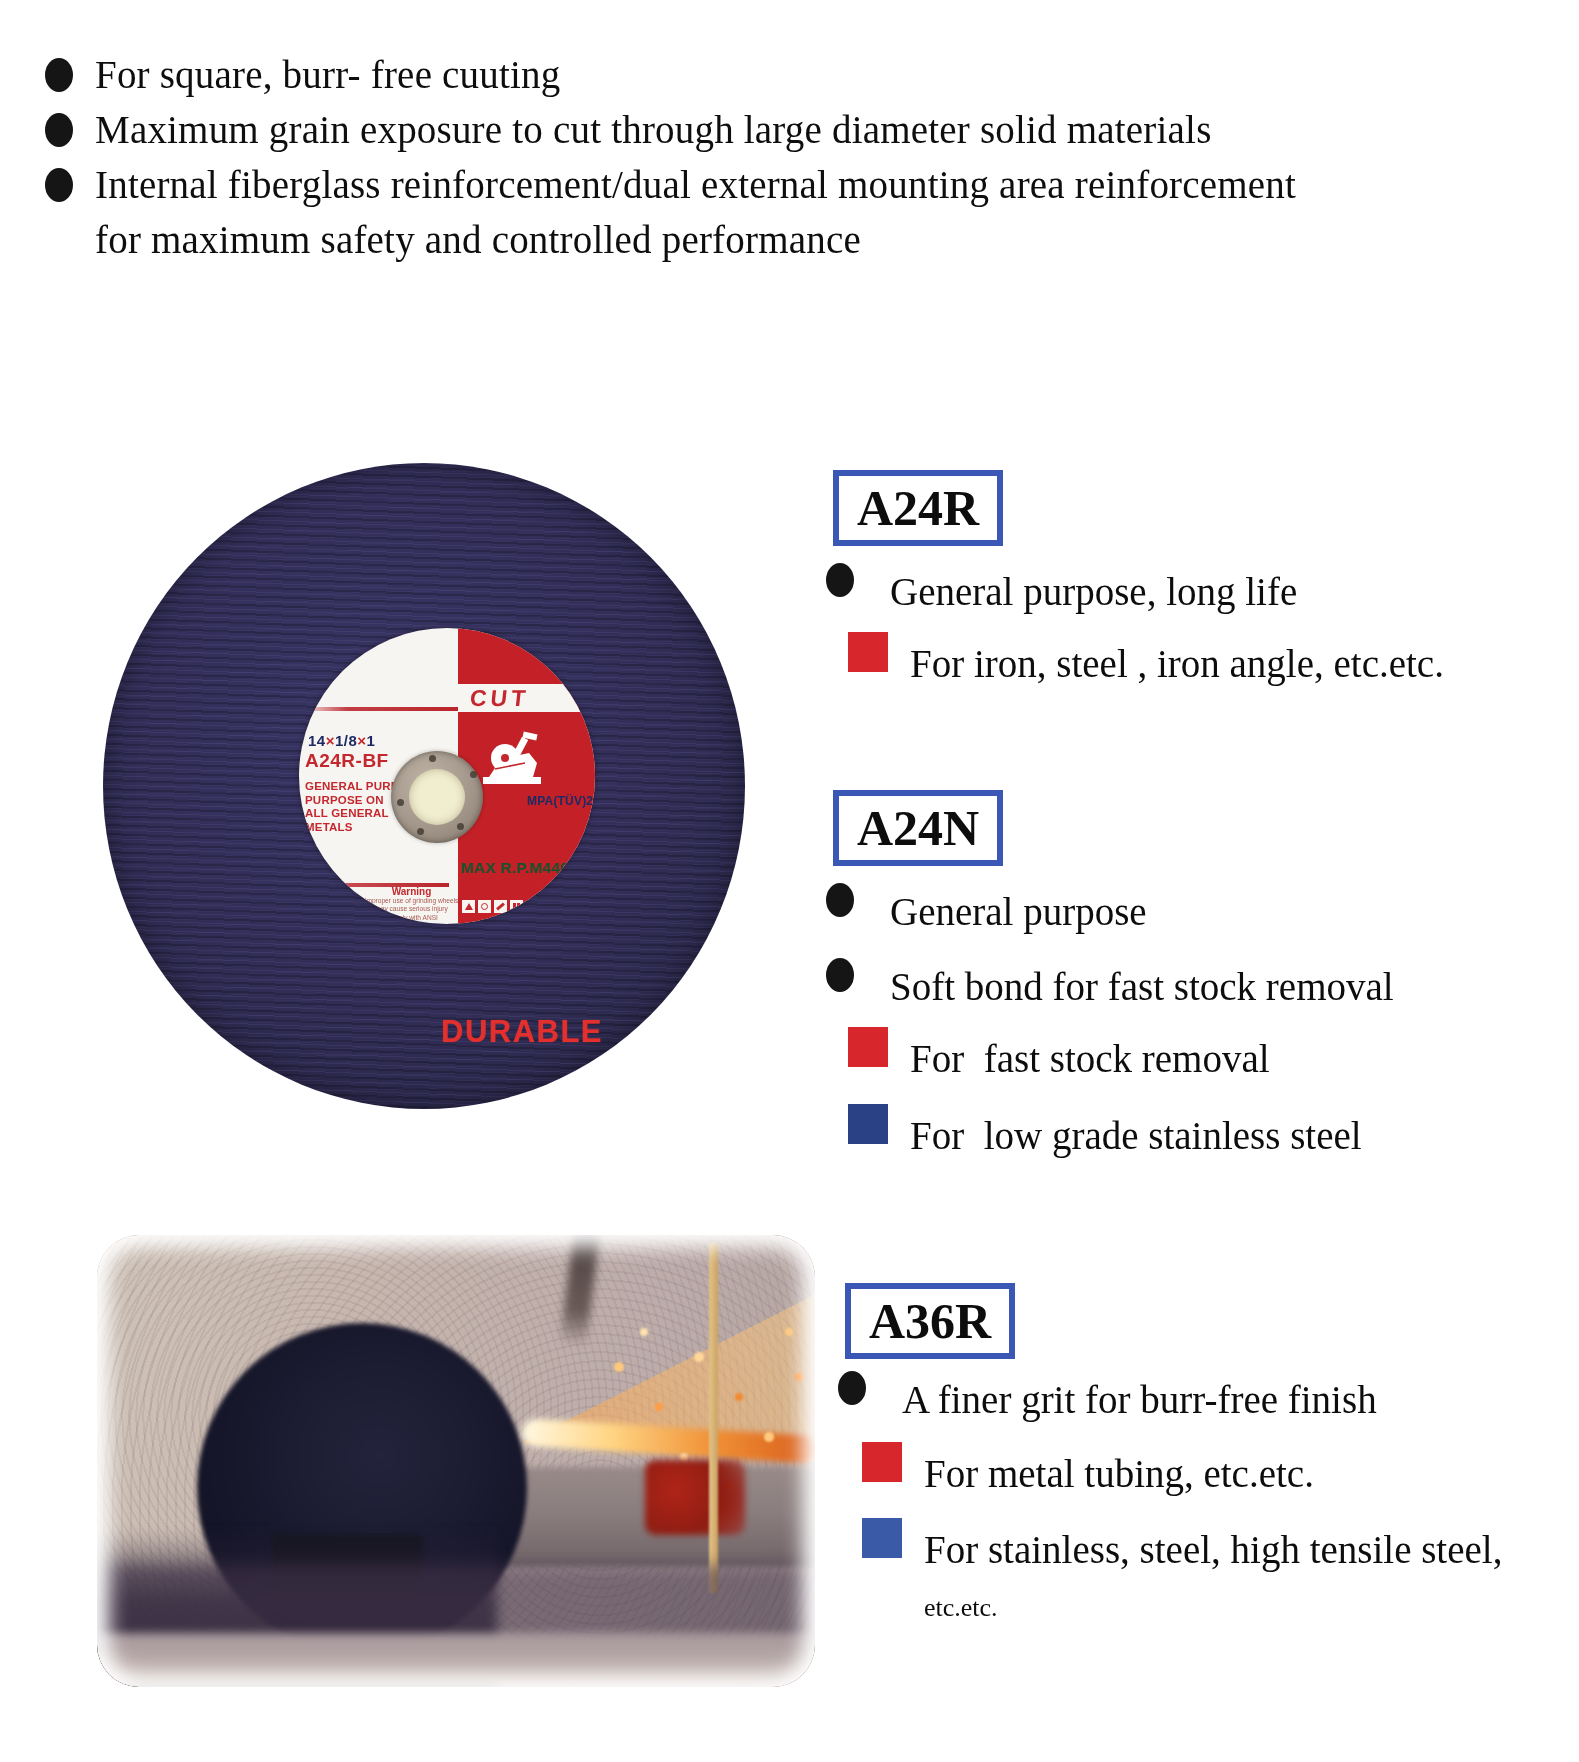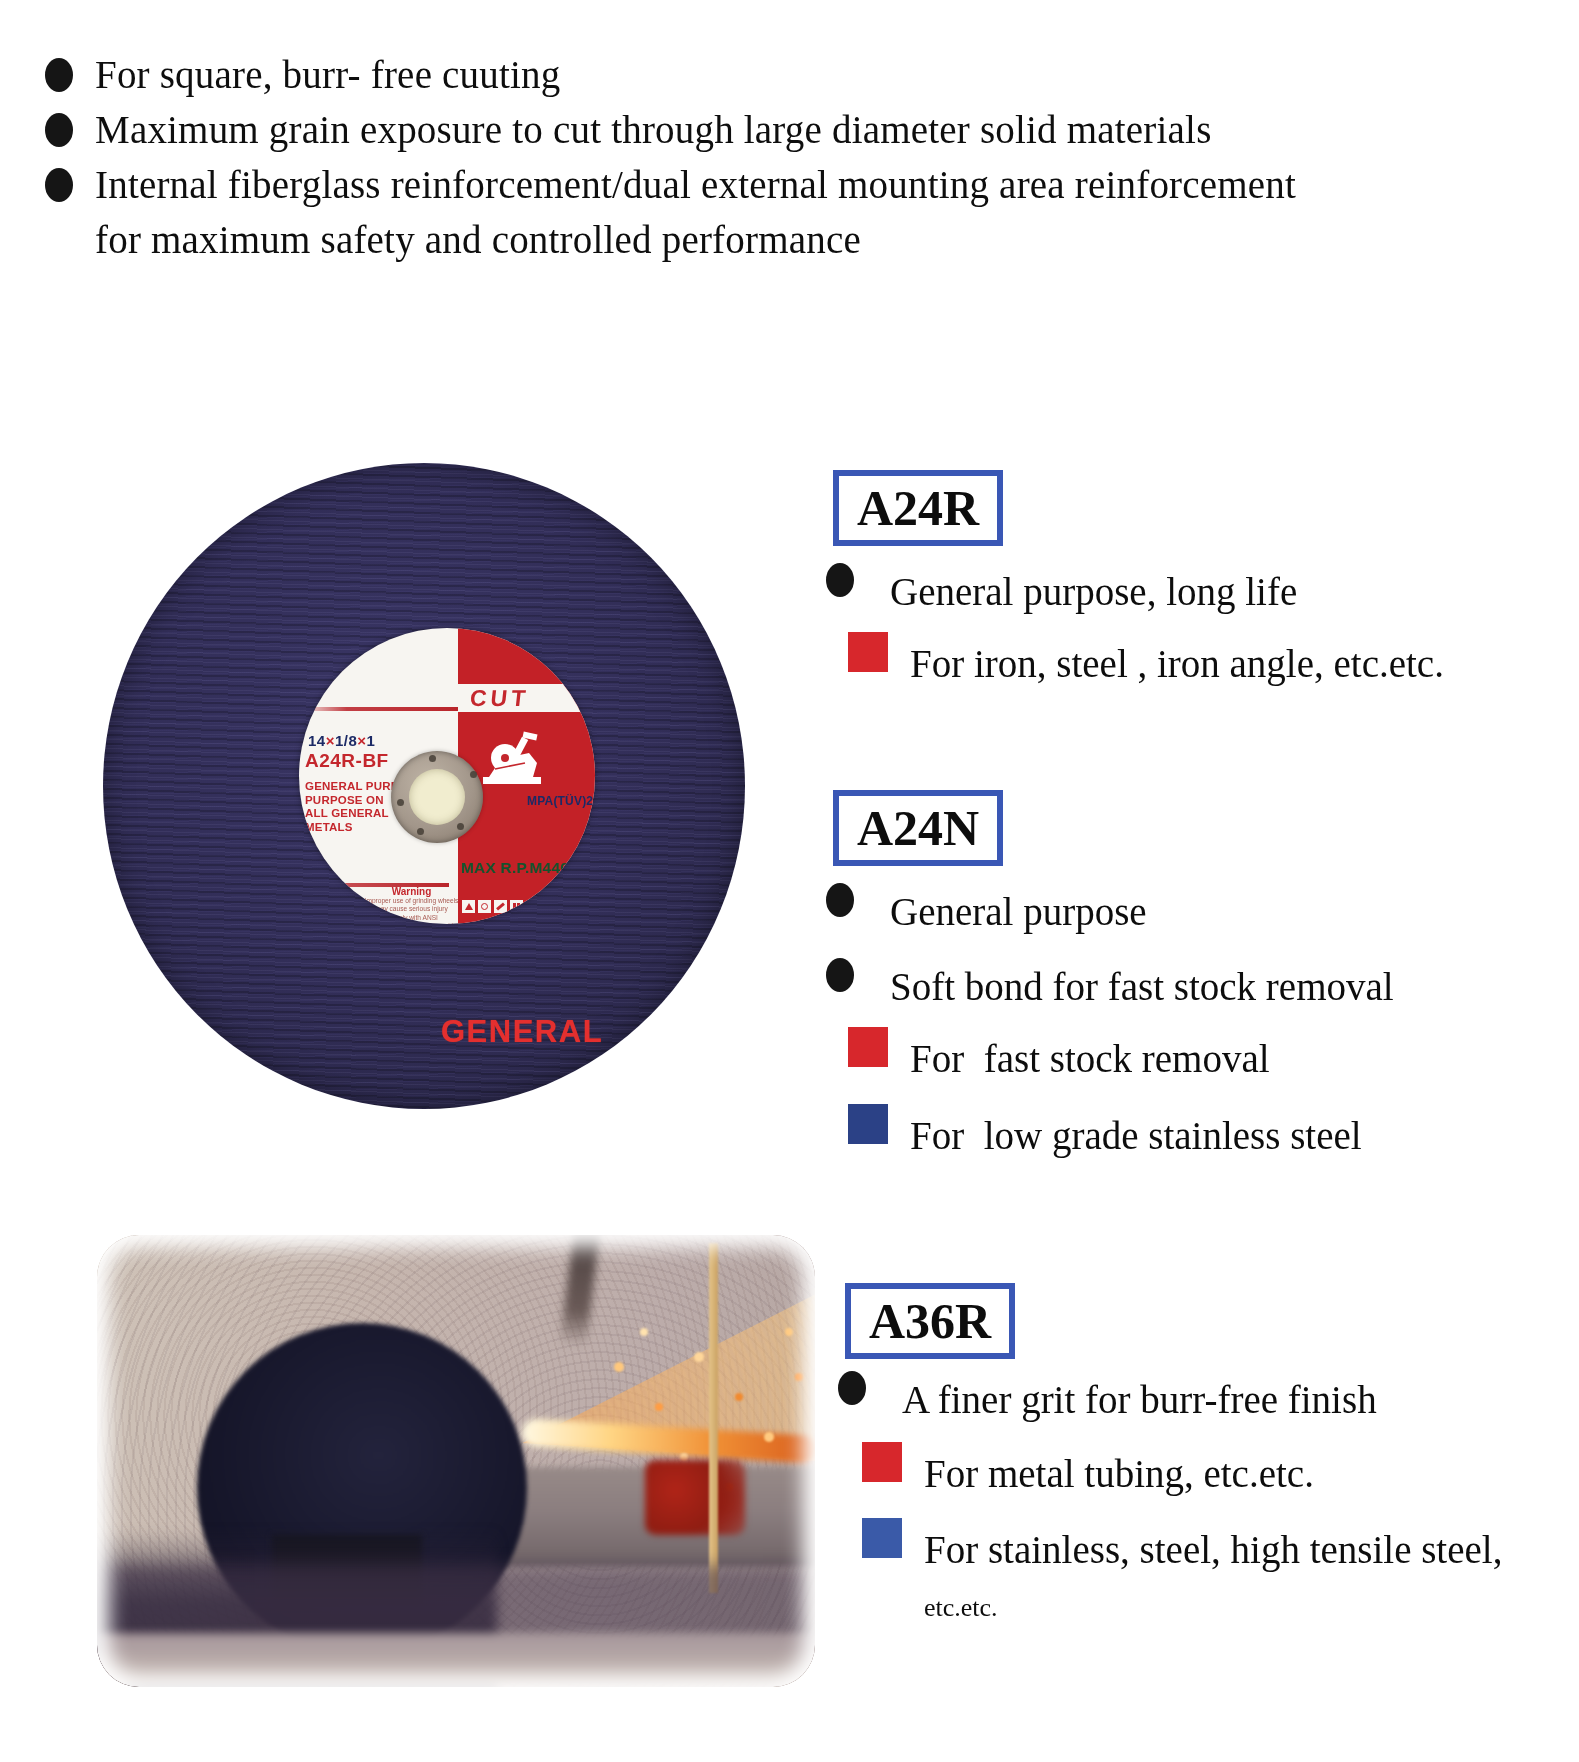--- a/index.html
+++ b/index.html
@@ -117,21 +117,21 @@
 
   <span class="feat-dot" style="top:58px"></span>
   <div class="feat" style="top:52px">For square, burr- free cuuting</div>
   <span class="feat-dot" style="top:113px"></span>
   <div class="feat" style="top:107px">Maximum grain exposure to cut through large diameter solid materials</div>
   <span class="feat-dot" style="top:168px"></span>
   <div class="feat" style="top:162px">Internal fiberglass reinforcement/dual external mounting area reinforcement</div>
   <div class="feat" style="top:217px">for maximum safety and controlled performance</div>
 
   <div class="disc">
-    <div class="brand">GENERAL</div>
+    <div class="brand">DURABLE</div>
   </div>
 
   <div class="label">
     <div class="red-block"></div>
     <div class="cut-band">
       <div class="cut-word">CUT</div>
     </div>
     <div class="redline1"></div>
     <div class="redline2"></div>
 

